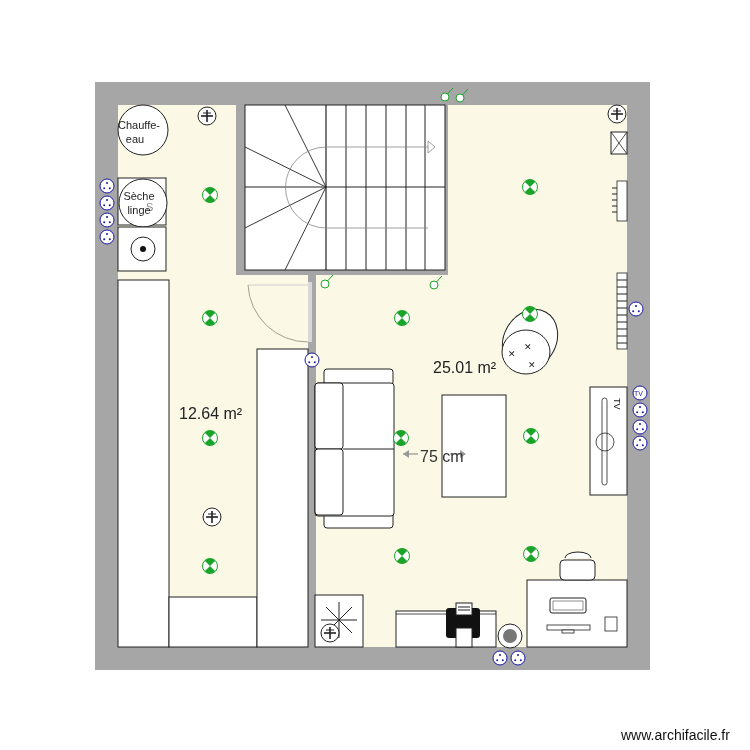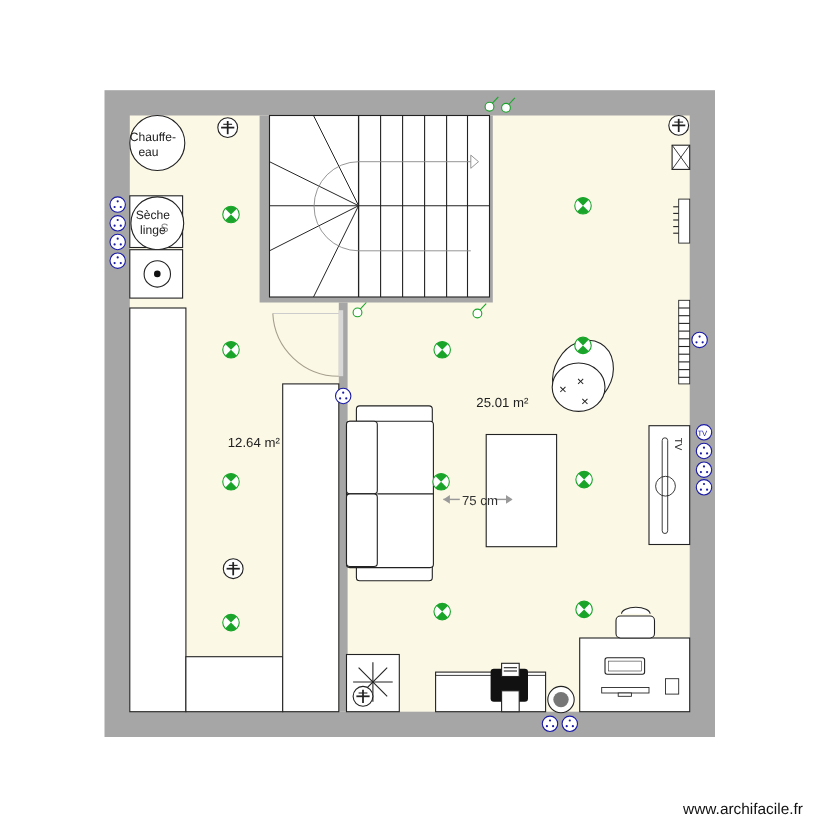--- a/index.html
+++ b/index.html
@@ -1,21 +1,21 @@
 <!DOCTYPE html>
 <html><head>
 <meta charset="utf-8">
 <style>
   html, body { margin: 0; padding: 0; background: #ffffff; }
   body { width: 750px; height: 750px; position: relative; overflow: hidden; font-family: "Liberation Sans", sans-serif; }
   #plan { position: absolute; left: 0; top: 0; width: 750px; height: 750px; }
   .label { position: absolute; font-family: "Liberation Sans", sans-serif; color: #222; white-space: nowrap; }
-  .area-label { font-size: 12px; }
+  .area-label { font-size: 16px; }
   .fixture-label { font-size: 11px; text-align: center; line-height: 14px; }
-  .dim-label { font-size: 12px; color: #333; }
+  .dim-label { font-size: 16px; color: #333; }
   .watermark { position: absolute; left: 621px; top: 727px; font-size: 14px; color: #111; font-family: "Liberation Sans", sans-serif; }
 </style>
 </head>
 <body>
 
 <svg id="plan" viewBox="0 0 750 750" xmlns="http://www.w3.org/2000/svg">
   <defs>
     <g id="light">
       <circle r="7.5" fill="#ffffff" stroke="#1aa52a" stroke-width="1"></circle>
       <path d="M-5.3,-5.3 A7.5,7.5 0 0 1 5.3,-5.3 L0,0 Z" fill="#1aa52a"></path>
@@ -235,18 +235,18 @@
 
 <div class="label fixture-label" style="left:118px;top:118px;width:34px;">
   <span>Chauffe-</span><br>
   <span>eau</span>
 </div>
 <div class="label fixture-label" style="left:114px;top:189px;width:50px;">
   <span>Sèche</span><br>
   <span>linge</span>
 </div>
 
-<div class="label area-label" style="left:179px;top:395px;margin-left:28px;">12.64 m²</div>
+<div class="label area-label" style="left:179px;top:405px;">12.64 m²</div>
 <div class="label area-label" style="left:433px;top:359px;">25.01 m²</div>
 
 <div class="label dim-label" style="left:420px;top:448px;">75 cm</div>
 
 <div class="watermark">www.archifacile.fr</div>
 
 </body></html>

